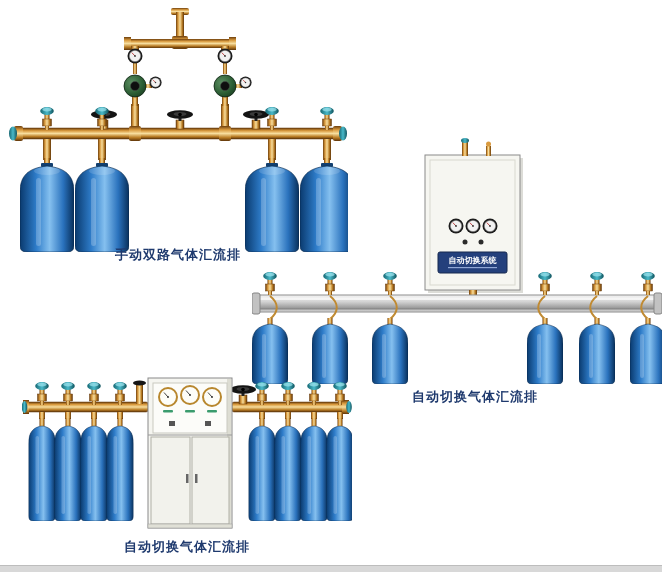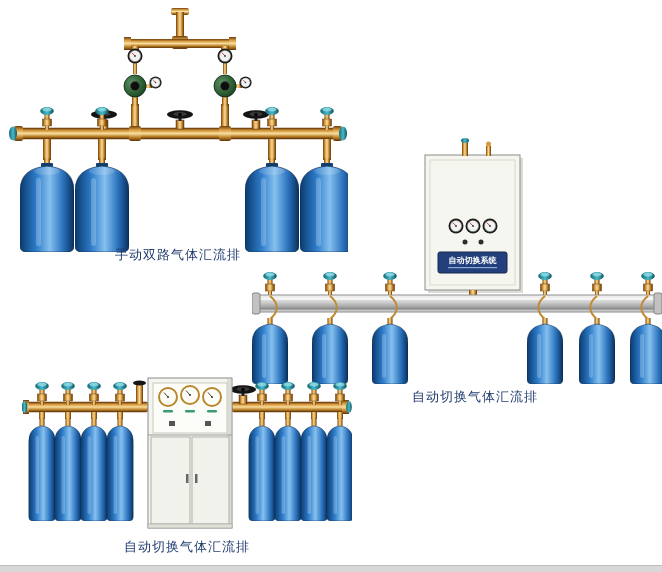--- a/index.html
+++ b/index.html
@@ -3,21 +3,21 @@
 <meta charset="utf-8">
 <style>
   html,body{margin:0;padding:0;background:#fff;}
   .canvas{
     position:relative;width:662px;height:572px;background:#fff;overflow:hidden;
     font-family:"DejaVu Sans",sans-serif;
   }
   .fig{position:absolute;}
   .caption{
     position:absolute;text-align:center;
-    font-weight:normal;font-size:13px;letter-spacing:1px;
+    font-weight:bold;font-size:13px;letter-spacing:1px;
     color:#1f3a6e;
     font-family:"DejaVu Sans",sans-serif;
   }
   .bottom-strip{
     position:absolute;left:0;right:0;bottom:0;height:6px;
     background:#d8d8d8;border-top:1px solid #bdbdbd;
   }
   svg{display:block;}
 </style>
 </head>

